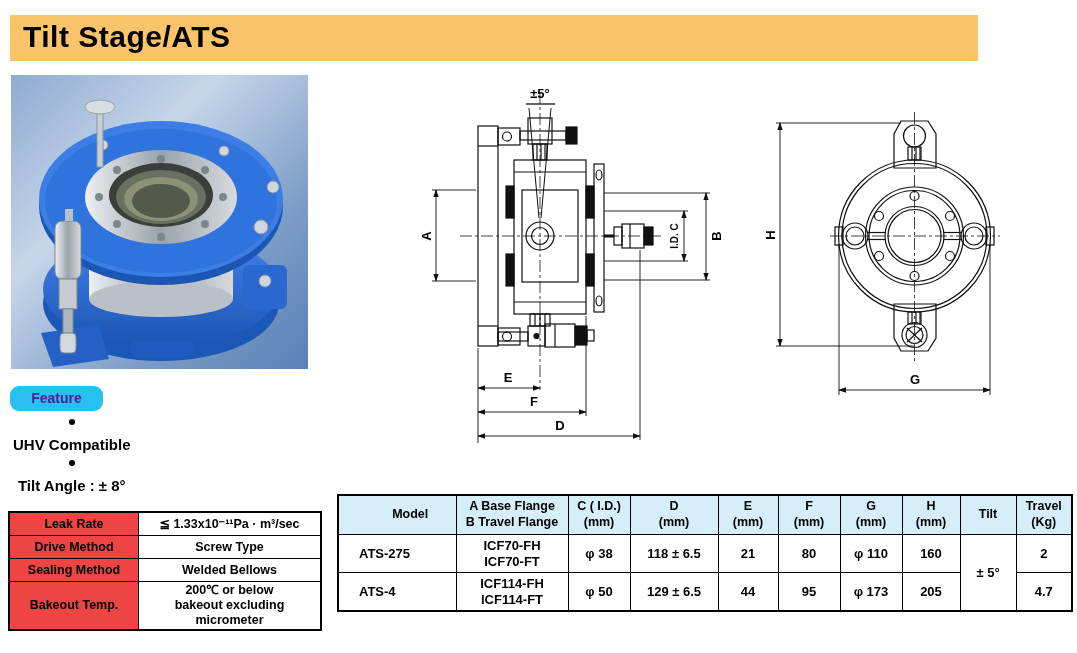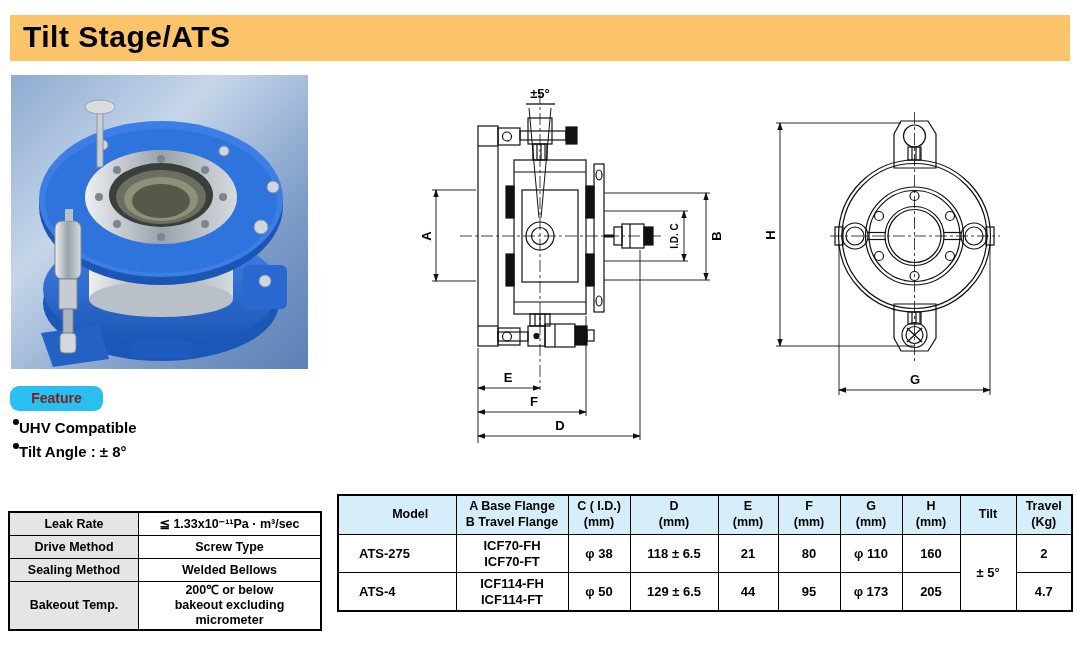--- a/index.html
+++ b/index.html
@@ -3,51 +3,51 @@
 <meta charset="utf-8">
 <style>
   html,body { margin:0; padding:0; }
   body {
     width:1077px; height:653px; position:relative;
     background:#ffffff; font-family:"Liberation Sans", sans-serif; color:#000;
     overflow:hidden;
   }
   
   .titlebar {
-    position:absolute; left:10px; top:15px; width:1060px; height:46px;
+    position:absolute; left:10px; top:15px; width:968px; height:46px;
     background:#FBC46B;
   }
   .titlebar h1 {
     margin:0; padding:5px 0 0 13px; font-size:30px; font-weight:bold; color:#000;
     letter-spacing:0.5px;
   }
   
   .photo { position:absolute; left:11px; top:75px; width:297px; height:294px; }
   
   .side-drawing  { position:absolute; left:418px; top:78px;  width:310px; height:395px; }
   .front-drawing { position:absolute; left:758px; top:88px;  width:315px; height:330px; }
   .side-drawing svg, .front-drawing svg, .photo svg { display:block; }
   
   .feature-badge {
     position:absolute; left:10px; top:386px; width:93px; height:25px;
-    background:#29BFF0; border-radius:9px; color:#7f1d1d; font-weight:bold;
+    background:#29BFF0; border-radius:9px; color:#4c1d95; font-weight:bold;
     font-size:14px; text-align:center; line-height:25px;
   }
   .features { position:absolute; left:13px; top:412px; list-style:none; margin:0; padding:0; }
-  .features li { display:flex; align-items:flex-start; gap:0; font-size:15px; font-weight:bold; margin:7px 0; }
+  .features li { display:flex; align-items:center; gap:11px; font-size:15px; font-weight:bold; margin:7px 0;flex-direction:column; }
   .features .dot { width:6px; height:6px; border-radius:50%; background:#000; flex:0 0 auto; }
   
   table { border-collapse:collapse; table-layout:fixed; }
   .spec-table  { position:absolute; left:8px;  top:511px; }
   .spec-table table { border:2px solid #000; width:314px; }
   .spec-table td {
     border:1px solid #000; font-size:12.5px; font-weight:bold; text-align:center;
     padding:1px 3px; white-space:pre-line; line-height:1.2;
   }
-  .spec-table td.lbl { background:#e5e5e5; width:122px;margin-left:6px; }
+  .spec-table td.lbl { background:#ef4444; width:122px;margin-left:6px; }
   .spec-table tr td { height:20px; }
   .spec-table tr.tall td { height:31px; }
   .dim-table { position:absolute; left:337px; top:494px; }
   .dim-table table { border:2px solid #000; width:734px; }
   .dim-table th {
     border:1px solid #000; background:#D5EEF9; font-size:12.5px; font-weight:bold;
     white-space:pre-line; line-height:1.25; height:36px; padding:1px 2px;
   }
   .dim-table td {
     border:1px solid #000; font-size:13px; font-weight:bold; text-align:center;

